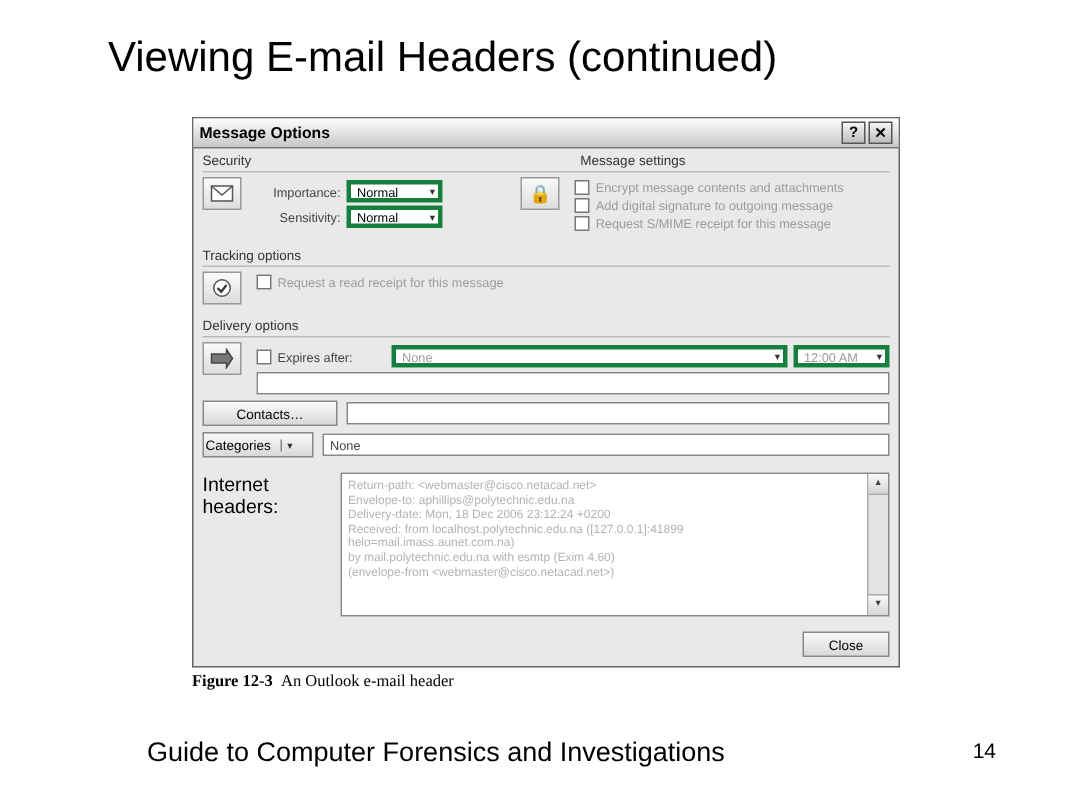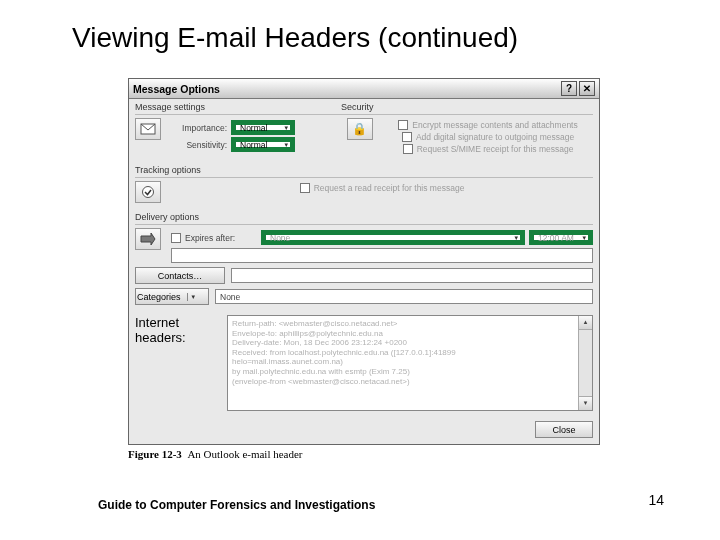--- a/index.html
+++ b/index.html
@@ -74,29 +74,29 @@
     margin-right: 4px;
     display: flex; align-items: center; justify-content: center;
     font-size: 14px;
   }
   .kv-row { display: flex; align-items: center; gap: 4px; margin: 2px 0; }
   .kv-label { width: 56px; text-align: right; color: #444; font-size: 8.5px; }
   .select {
     display: inline-flex;
     align-items: center;
     justify-content: space-between;
-    border: 5px solid #15803d;
+    border: 3px solid #15803d;
     background: #fff;
     height: 15px;
     padding: 0 2px 0 4px;
     font-size: 8.5px;
     min-width: 64px;
   }
   .chev { font-size: 7px; color: #333; }
-  .checkbox-line { display: flex; align-items: center; gap: 4px; color: #888; font-size: 8.5px; margin: 2px 0; justify-content: center; }
+  .checkbox-line { display: flex; align-items: center; gap: 4px; color: #888; font-size: 8.5px; margin: 2px 0; }
   .cb {
     width: 10px; height: 10px;
     border: 1px solid #777;
     background: #fff;
     display: inline-block;
   }
   .disabled { color: #9c9c9c; }
   .textfield {
     display: inline-block;
     border: 1px solid #888;
@@ -158,22 +158,21 @@
     top: 448px;
     left: 128px;
     font-family: Georgia, 'Times New Roman', serif;
     font-size: 11px;
   }
   .caption b { font-weight: bold; }
   .footer-text {
     position: absolute;
     bottom: 28px;
     left: 98px;
-    font-size: 12px;
-    font-weight: bold;
+    font-size: 18px;
   }
   .page-num {
     position: absolute;
     bottom: 32px;
     right: 56px;
     font-size: 14px;
   }
   .icon-svg { width: 16px; height: 14px; }
 </style>
 </head>
@@ -185,22 +184,22 @@
 
   <div class="titlebar">
     <span>Message Options</span>
     <div class="titlebar-right">
       <div class="titlebtn">?</div>
       <div class="titlebtn">✕</div>
     </div>
   </div>
 
   <div class="section-row">
+    <div class="section-label">Security</div>
     <div class="section-label half">Message settings</div>
-    <div class="section-label">Security</div>
   </div>
   <div class="subline"></div>
 
   <div class="inner">
     <div class="flexrow">
 
       <div class="flexrow" style="flex:0 0 45%">
         <div class="left-icon">
           <svg class="icon-svg" viewBox="0 0 16 14">
               <rect x="1" y="2" width="14" height="10" fill="#fff" stroke="#555"></rect>
@@ -317,21 +316,21 @@
 
     <div class="flexrow" style="margin-top:10px">
       <div style="width:86px;font-size:13px;">Internet headers:</div>
       <div class="headers-box">
         <div id="headers-content">
             <div>Return-path: &lt;webmaster@cisco.netacad.net&gt;</div>
             <div>Envelope-to: aphillips@polytechnic.edu.na</div>
             <div>Delivery-date: Mon, 18 Dec 2006 23:12:24 +0200</div>
             <div>Received: from localhost.polytechnic.edu.na ([127.0.0.1]:41899</div>
             <div>helo=mail.imass.aunet.com.na)</div>
-            <div>        by mail.polytechnic.edu.na with esmtp (Exim 7.25)</div>
+            <div>        by mail.polytechnic.edu.na with esmtp (Exim 4.60)</div>
             <div>        (envelope-from &lt;webmaster@cisco.netacad.net&gt;)</div>
           </div>
         <div class="scrollbar">
           <div class="sbtn">▴</div>
           <div class="sbtn bottom">▾</div>
         </div>
       </div>
     </div>
   </div>
 

